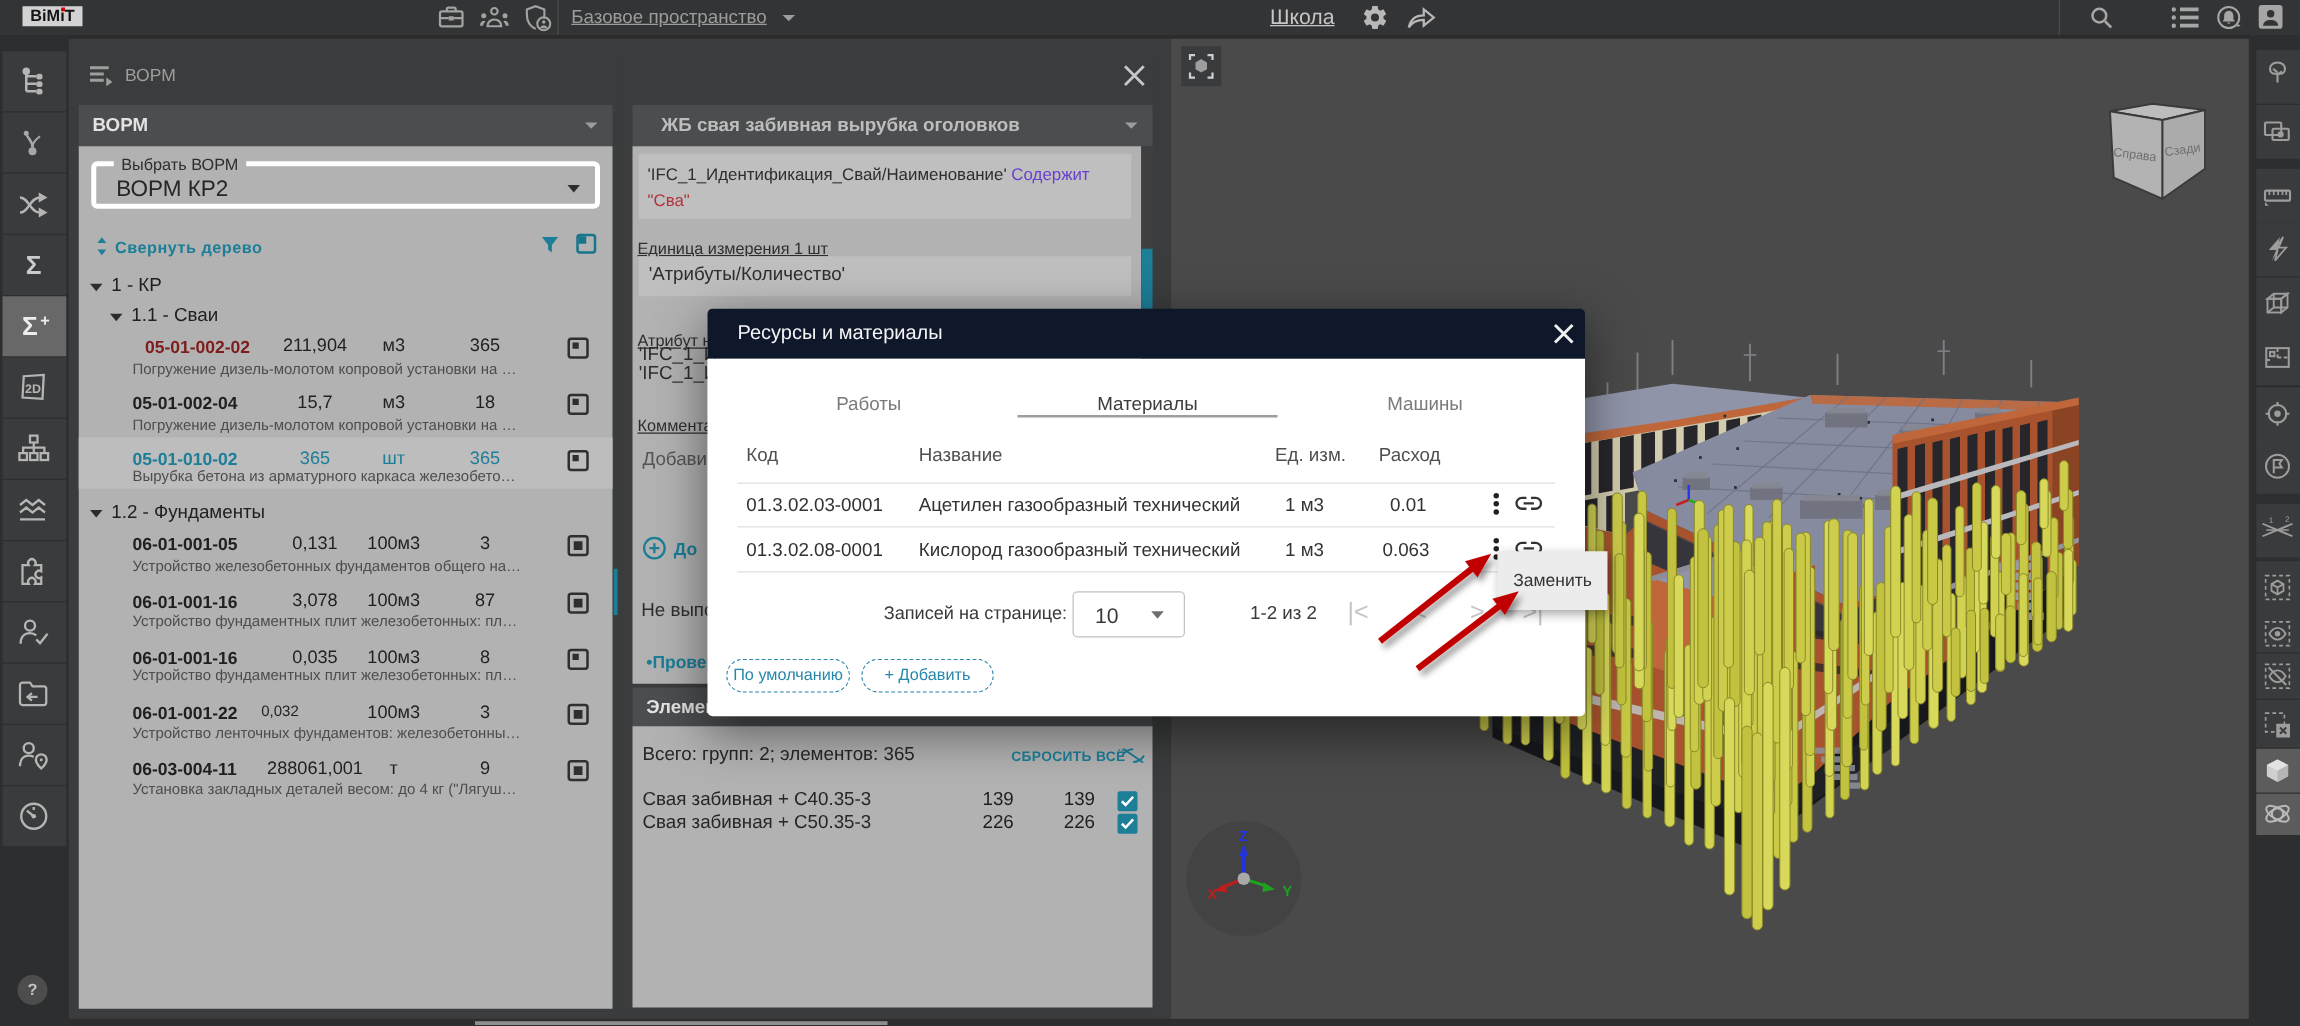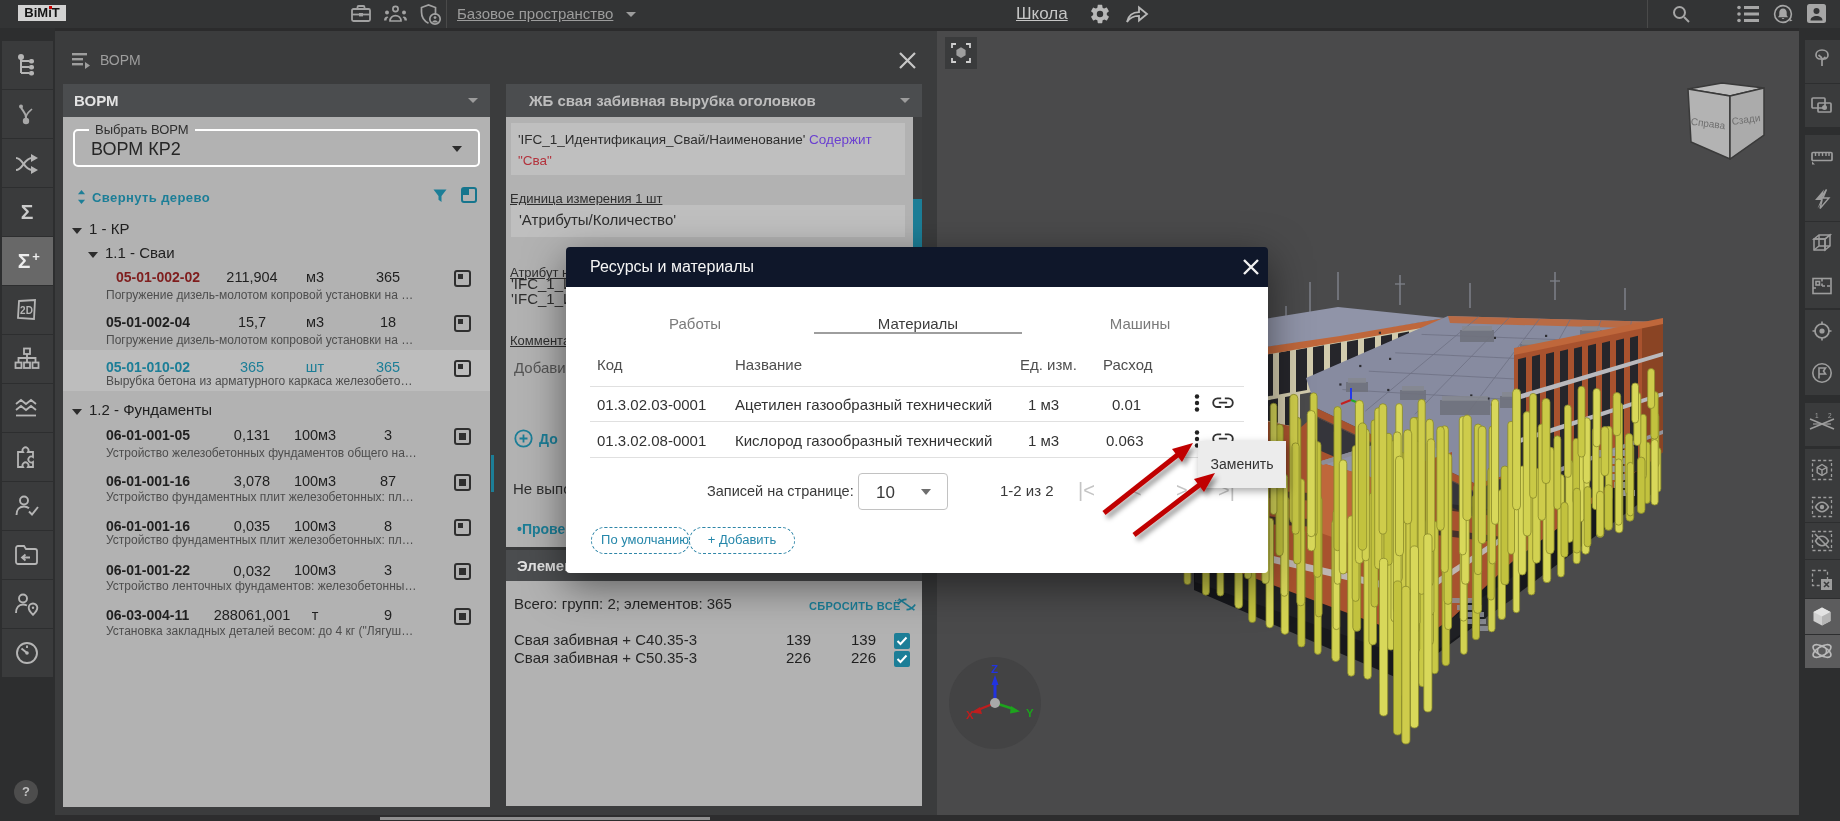--- a/index.html
+++ b/index.html
@@ -15,21 +15,21 @@
 .rightbar { position:absolute; left:1799px; top:28px; width:41px; height:793px; background:#2d2e2f; }
 .rb-tile { position:absolute; left:6px; width:35px; height:42px; background:#3a3b3c; }
 .icn { position:absolute; }
 .help { position:absolute; left:14px; top:780px; width:24px; height:24px; border-radius:50%; background:#4d4d4d; color:#c2c2c2; font-size:13px; font-weight:bold; text-align:center; line-height:24px; }
 
 .lpanel-title { position:absolute; left:63px; top:48px; width:427px; height:30px; color:#9e9e9e; font-size:14px; }
 .phead { position:absolute; background:#4b4d4f; color:#e3e3e3; font-weight:bold; font-size:15px; }
 .pbody { position:absolute; background:#b2b2b2; }
 .caret { width:0; height:0; border-left:5px solid transparent; border-right:5px solid transparent; border-top:5px solid #9c9c9c; display:inline-block; }
 .caretd { width:0; height:0; border-left:5px solid transparent; border-right:5px solid transparent; border-top:6px solid #2c2c2c; display:inline-block; }
-.selbox { position:absolute; left:10px; top:12px; right:10px; height:38px; border:2px solid #ffffff; border-radius:5px; }
+.selbox { position:absolute; left:10px; top:12px; right:10px; height:38px; border:4px solid #ffffff; border-radius:5px; }
 .sel-label { position:absolute; left:14px; top:-9px; background:#b2b2b2; padding:0 6px; font-size:13px; color:#2e2e2e; }
 .sel-val { position:absolute; left:16px; top:8px; font-size:18px; color:#262626; }
 .tree { position:absolute; left:0; top:0; right:0; font-size:15px; color:#262626; }
 .code { font-weight:bold; font-size:14px; color:#1f1f1f; }
 .desc { font-size:12px; color:#4d4d4d; text-overflow:ellipsis; }
 .num { position:absolute; font-size:15px; color:#1f1f1f; }
 .sqicon { position:absolute; width:17px; height:17px; border:2px solid #2f2f2f; border-radius:3px; }
 .sqin-s { position:absolute; left:2px; top:2px; width:5px; height:5px; background:#2f2f2f; }
 .sqin-b { position:absolute; left:3px; top:3px; width:7px; height:7px; background:#2f2f2f; }
 
@@ -430,21 +430,21 @@
       <div class="desc" style="position:absolute;left:43px;top:373px;width:312px;white-space:nowrap;overflow:hidden;text-overflow:ellipsis">Устройство фундаментных плит железобетонных: плоских (Ростверк мон…</div>
       <div class="code" style="position:absolute;left:43px;top:401px;color:#1f1f1f">06-01-001-16</div>
       <div style="position:absolute;left:146px;top:401px;width:86px;text-align:center;font-size:14.5px;color:#1f1f1f">0,035</div>
       <div style="position:absolute;left:222px;top:401px;width:60px;text-align:center;font-size:14.5px;color:#1f1f1f">100м3</div>
       <div style="position:absolute;left:295px;top:401px;width:60px;text-align:center;font-size:14.5px;color:#1f1f1f">8</div>
       <div class="sqicon" style="left:391px;top:402px">
         <div class="sqin-s"></div>
       </div>
       <div class="desc" style="position:absolute;left:43px;top:416px;width:312px;white-space:nowrap;overflow:hidden;text-overflow:ellipsis">Устройство фундаментных плит железобетонных: плоских (Фундамент пл…</div>
       <div class="code" style="position:absolute;left:43px;top:445px;color:#1f1f1f">06-01-001-22</div>
-      <div style="position:absolute;left:146px;top:445px;width:86px;text-align:center;font-size:15px;color:#1f1f1f">0,032</div>
+      <div style="position:absolute;left:146px;top:445px;width:86px;font-size:12px;color:#1f1f1f">0,032</div>
       <div style="position:absolute;left:222px;top:445px;width:60px;text-align:center;font-size:14.5px;color:#1f1f1f">100м3</div>
       <div style="position:absolute;left:295px;top:445px;width:60px;text-align:center;font-size:14.5px;color:#1f1f1f">3</div>
       <div class="sqicon" style="left:391px;top:446px">
         <div class="sqin-b"></div>
       </div>
       <div class="desc" style="position:absolute;left:43px;top:462px;width:312px;white-space:nowrap;overflow:hidden;text-overflow:ellipsis">Устройство ленточных фундаментов: железобетонных при ширине по вер…</div>
       <div class="code" style="position:absolute;left:43px;top:490px;color:#1f1f1f">06-03-004-11</div>
       <div style="position:absolute;left:146px;top:490px;width:86px;text-align:center;font-size:14.5px;color:#1f1f1f">288061,001</div>
       <div style="position:absolute;left:222px;top:490px;width:60px;text-align:center;font-size:14.5px;color:#1f1f1f">т</div>
       <div style="position:absolute;left:295px;top:490px;width:60px;text-align:center;font-size:14.5px;color:#1f1f1f">9</div>
@@ -837,21 +837,21 @@
     <div class="hr" style="left:24px;top:170px;width:654px;"></div>
     <div class="pgtxt" style="left:141px;top:196px;font-size:14.5px;">Записей на странице:</div>
     <div style="position:absolute;left:292px;top:186px;width:90px;height:37px;border:1px solid #c2c2c2;border-radius:4px;"></div>
     <div class="pgtxt" style="left:310px;top:196px;font-size:17px;">10</div>
     <span class="caretd" style="position:absolute;left:355px;top:202px;border-top-color:#6e6e6e;"></span>
     <div class="pgtxt" style="left:434px;top:195px;">1-2 из 2</div>
     <div class="pgbtn" style="left:512px;top:192px;">|&lt;</div>
     <div class="pgbtn" style="left:564px;top:192px;">&lt;</div>
     <div class="pgbtn" style="left:610px;top:192px;">&gt;</div>
     <div class="pgbtn" style="left:652px;top:192px;">&gt;|</div>
-    <div class="obtn" style="left:25px;top:240px;width:99px;text-align:right;">По умолчанию</div>
+    <div class="obtn" style="left:15px;top:240px;width:99px;">По умолчанию</div>
     <div class="obtn" style="left:123px;top:240px;width:106px;">+ Добавить</div>
 
     <svg class="icn" style="left:628px;top:107px" width="6" height="18" viewBox="0 0 6 18">
         <g fill="#222">
           <circle cx="3" cy="2.5" r="2.2"></circle>
           <circle cx="3" cy="9" r="2.2"></circle>
           <circle cx="3" cy="15.5" r="2.2"></circle>
         </g>
       </svg>
     <svg class="icn" style="left:646px;top:109px" width="22" height="13" viewBox="0 0 24 13">

